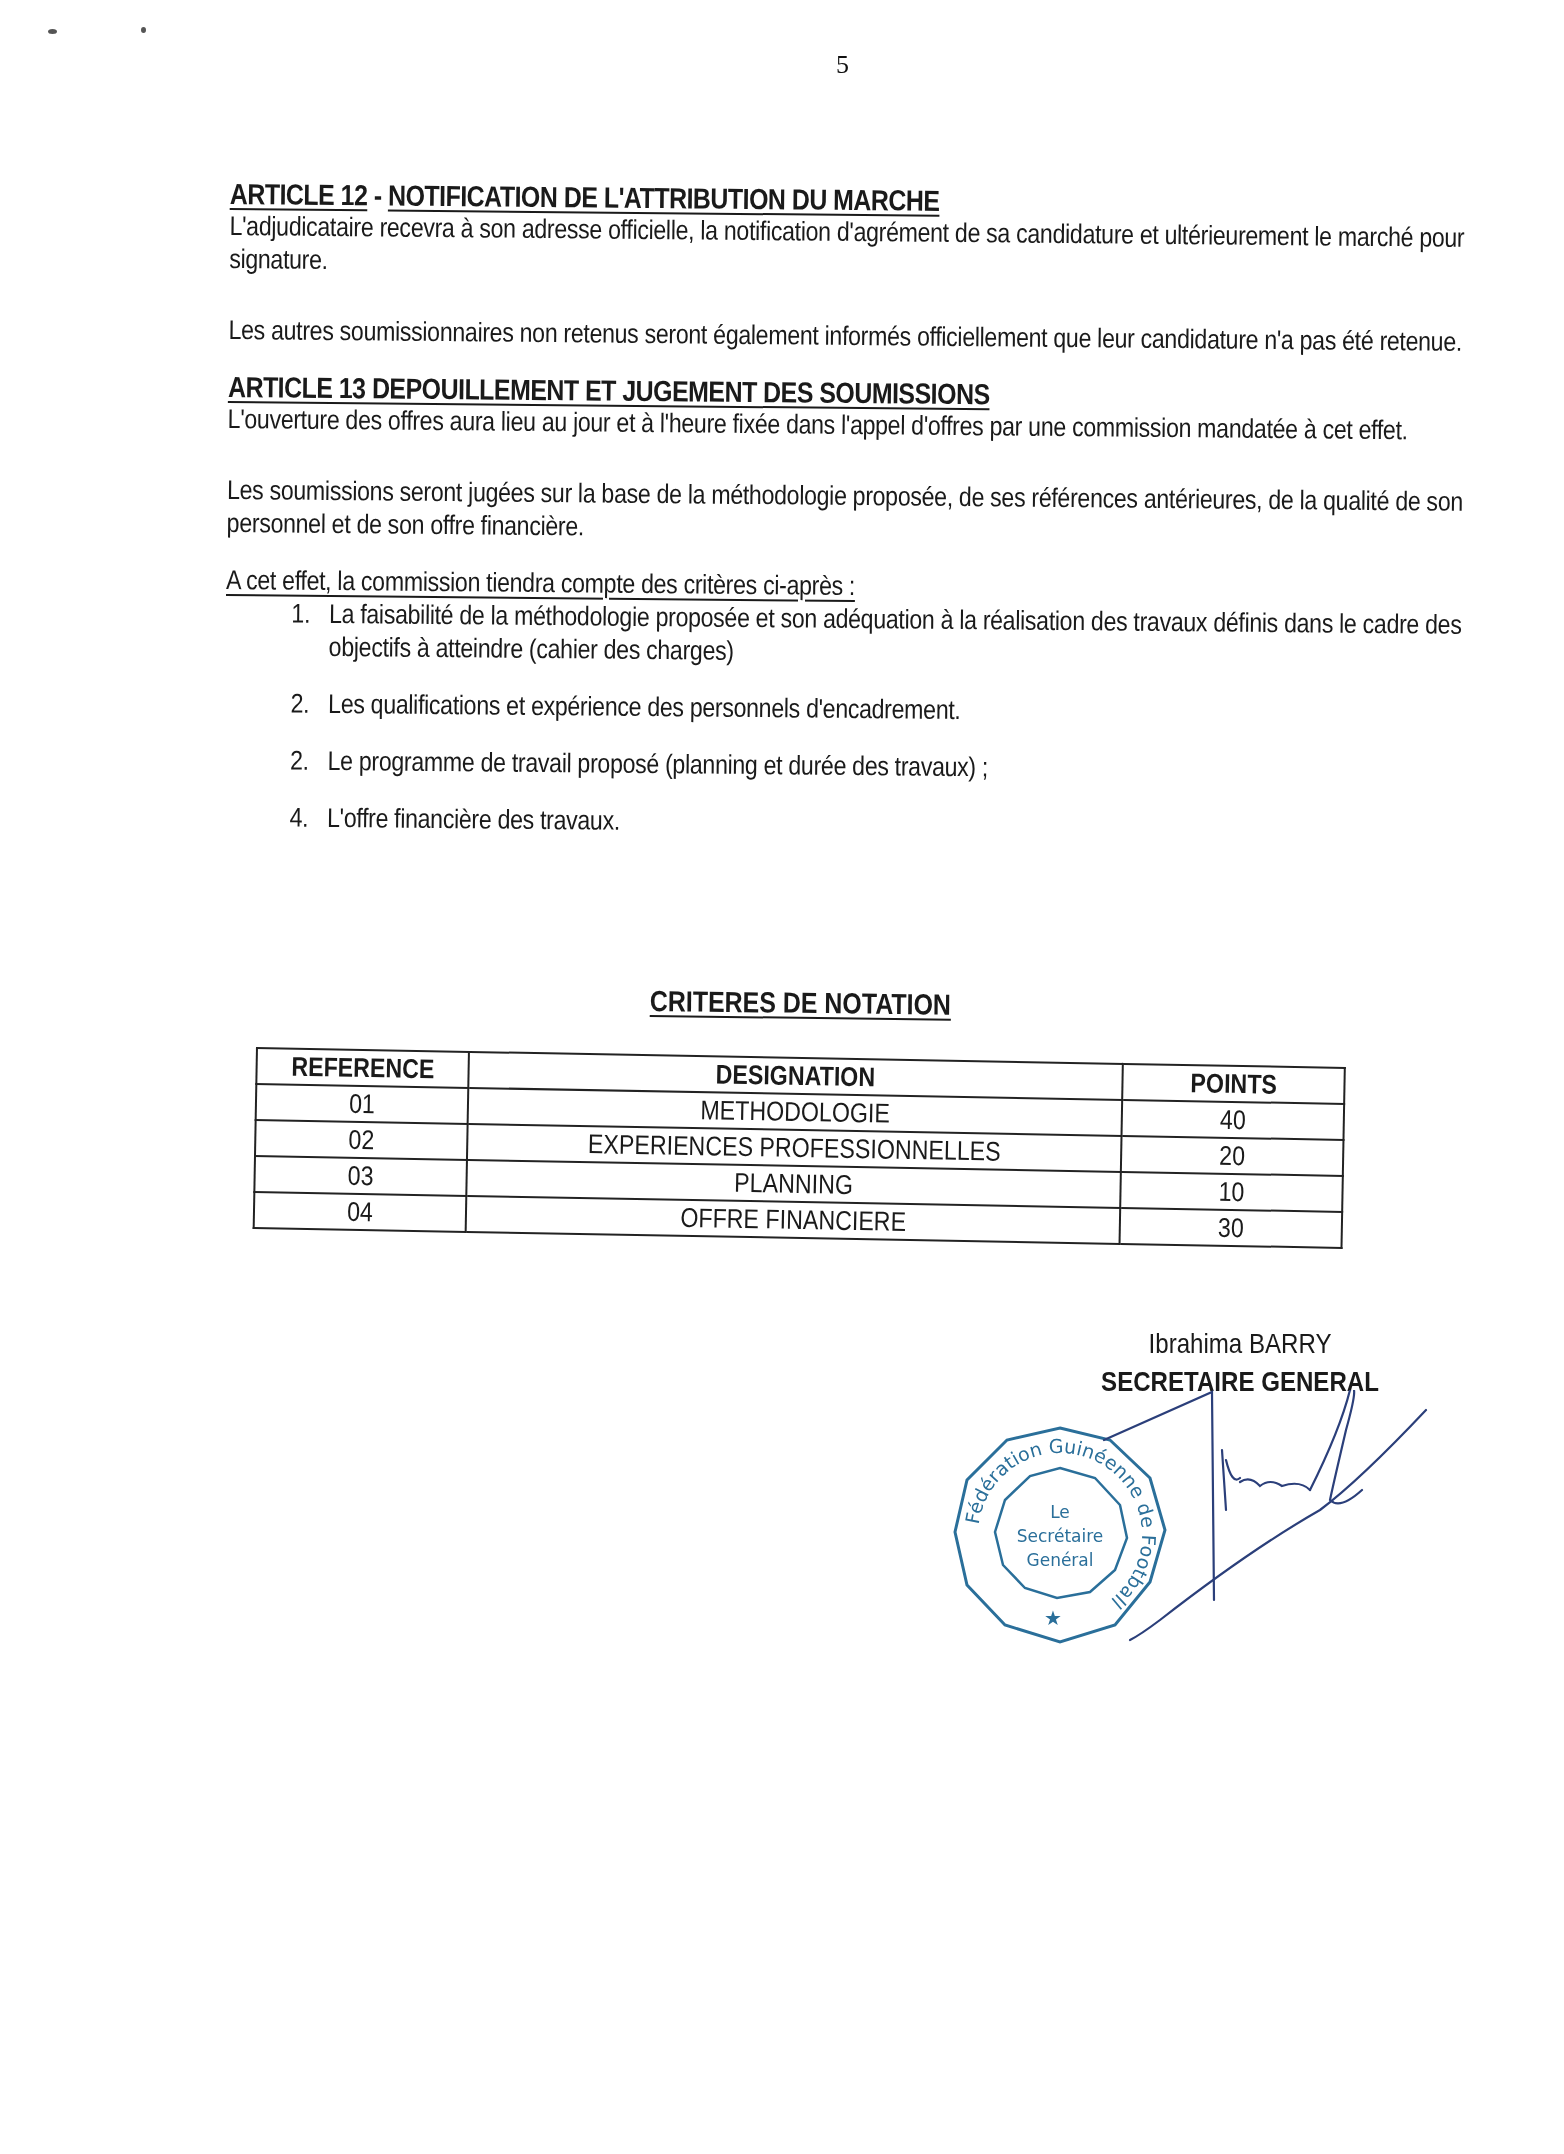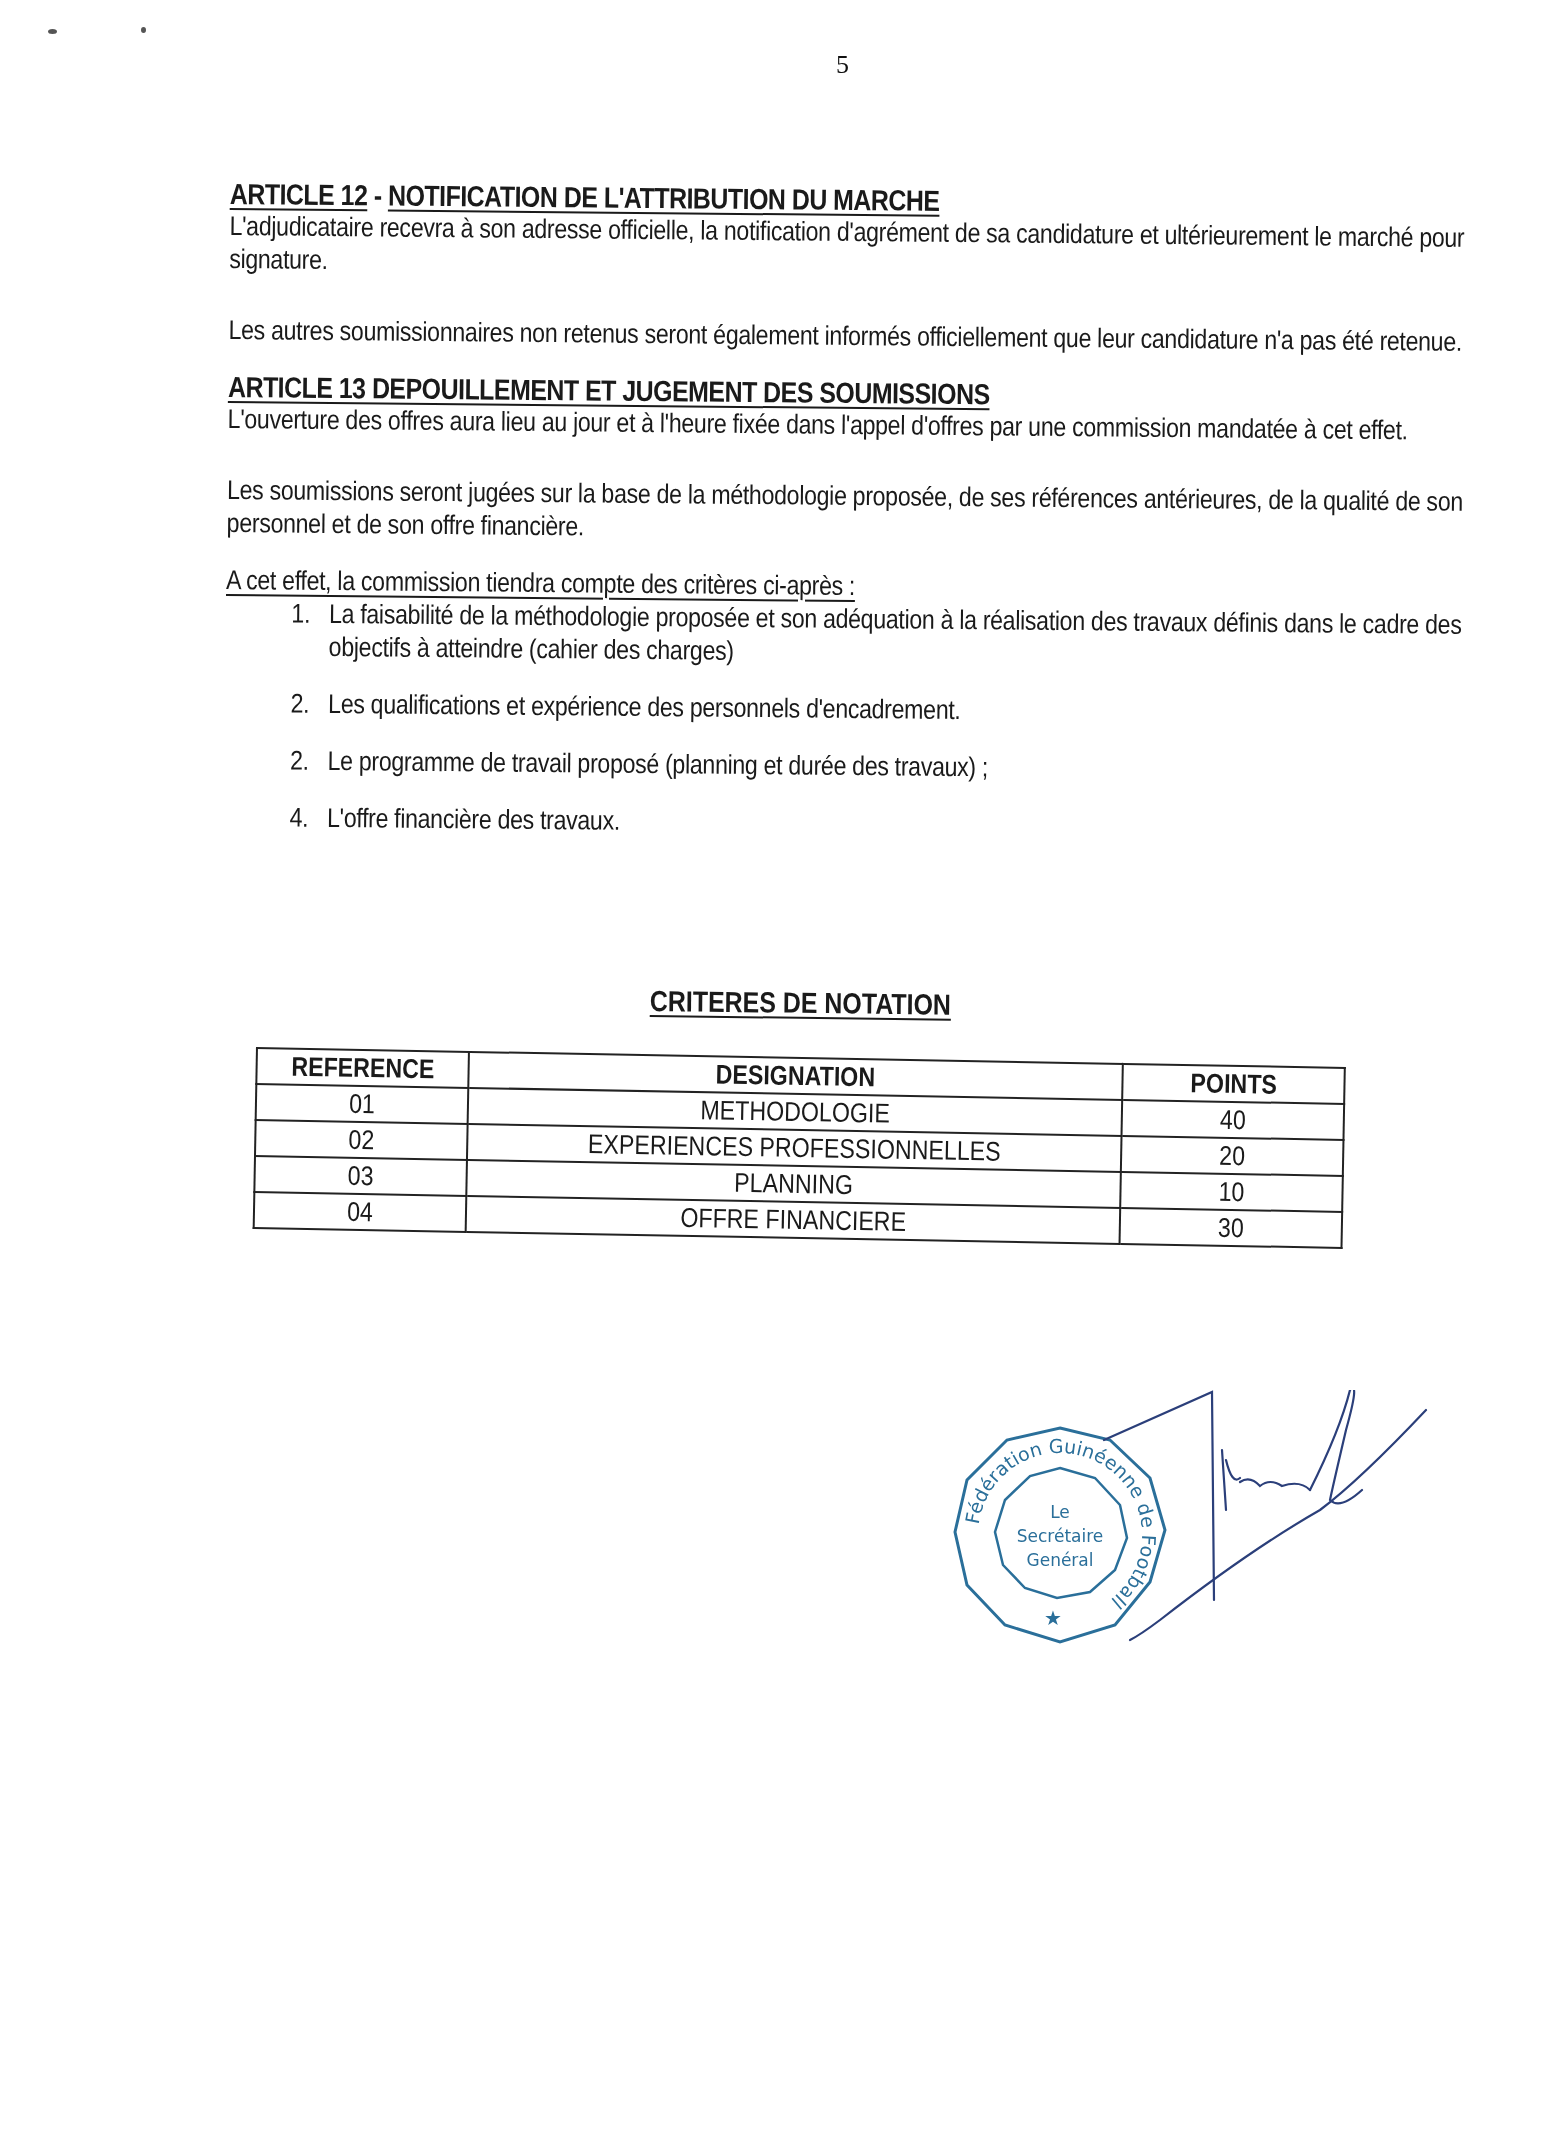--- a/index.html
+++ b/index.html
@@ -108,20 +108,24 @@
       <td><span class="cell-inner">10</span></td>
     </tr>
     <tr>
       <td><span class="cell-inner">04</span></td>
       <td><span class="cell-inner">OFFRE FINANCIERE</span></td>
       <td><span class="cell-inner">30</span></td>
     </tr>
   </tbody>
     </table>
 
+  <div class="signatory">
+    <span class="name">Ibrahima BARRY</span>
+    <span class="role">SECRETAIRE GENERAL</span>
+  </div>
 
   <div class="stamp-wrap">
     <svg width="230" height="230" viewBox="0 0 230 230">
       <defs>
         <path id="ringPath" d="M 115 115 m -82 0 a 82 82 0 1 1 164 0 a 82 82 0 1 1 -164 0"></path>
       </defs>
       <polygon class="stamp-stroke" points="115,8 165,20 205,58 220,110 205,162 170,205 115,222 60,205 22,165 10,112 22,60 62,20" fill="none" stroke-width="3" stroke="#2a6f9a"></polygon>
       <polygon class="stamp-stroke" points="115,48 150,58 175,85 182,118 170,150 145,172 112,178 80,168 58,145 50,112 60,80 85,56" fill="none" stroke-width="2.5" stroke="#2a6f9a"></polygon>
       <text class="stamp-fill" font-family="DejaVu Sans, sans-serif" font-size="19" fill="#2a6f9a">
         <textPath href="#ringPath" startOffset="2%">Fédération Guinéenne de Football</textPath>

